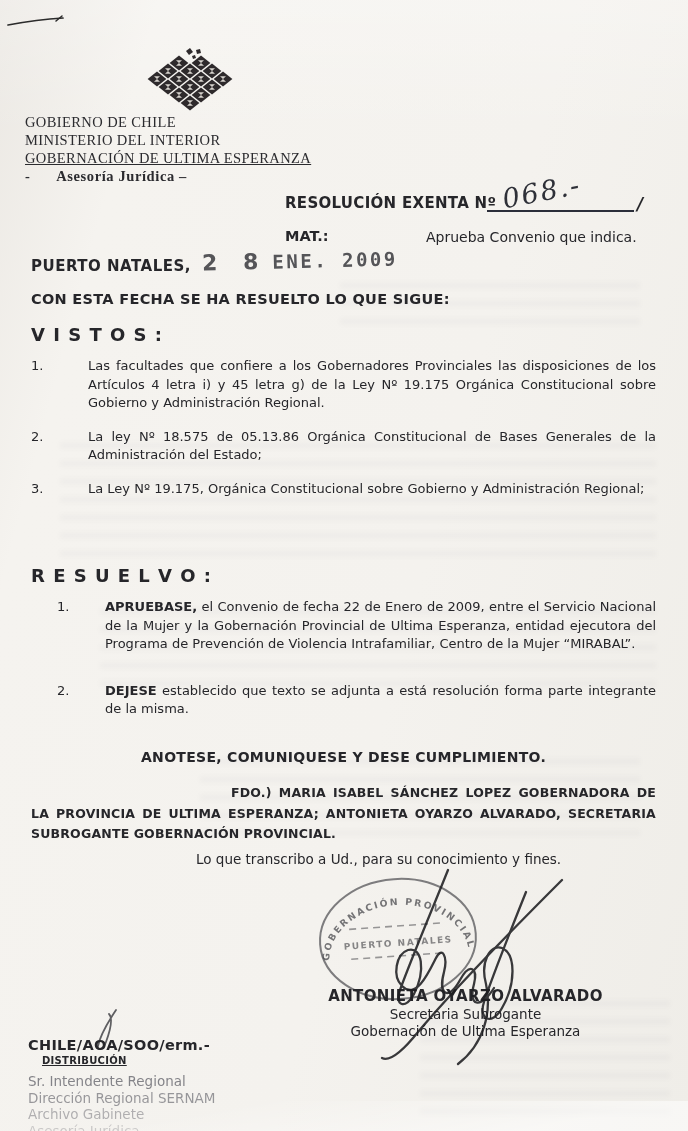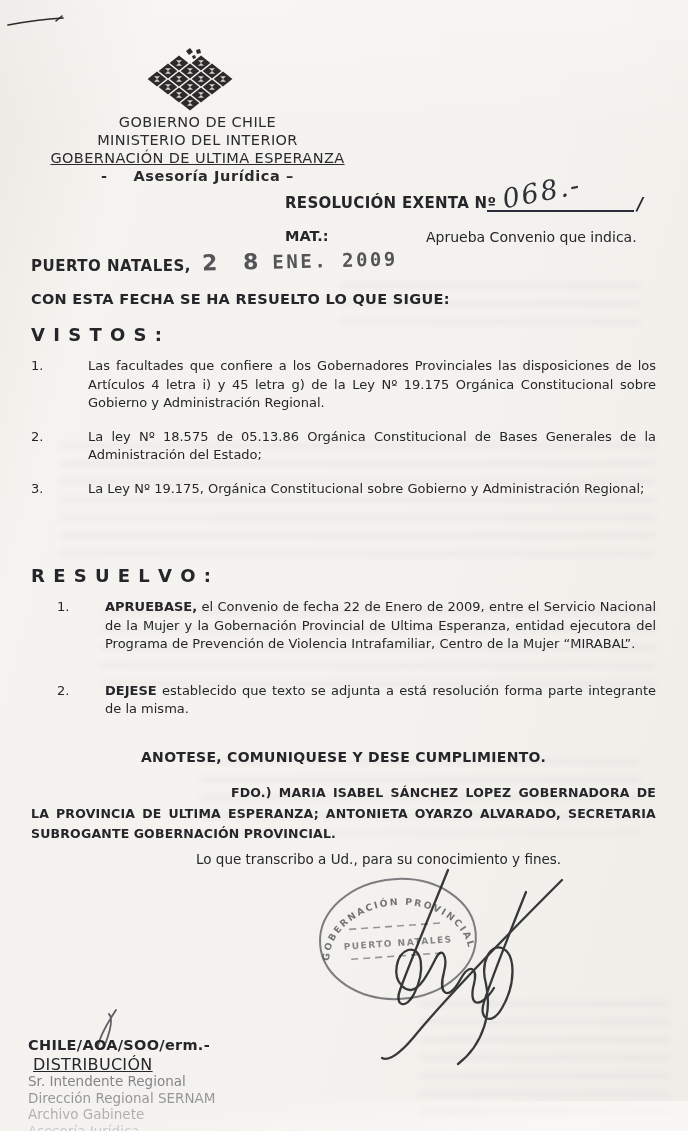--- a/index.html
+++ b/index.html
@@ -18,22 +18,22 @@
   
   .bleed {
     position:absolute; pointer-events:none;
     background:repeating-linear-gradient(180deg,
       rgba(125,120,132,.12) 0px, rgba(125,120,132,.12) 7px,
       rgba(0,0,0,0) 7px, rgba(0,0,0,0) 18px);
     filter:blur(2.2px); opacity:.38;
   }
 
   
-  .hdr { left:25px; top:113px; width:345px; text-align:center;
-         font-size:14.5px; line-height:18px; letter-spacing:.4px; color:#2b2b2f; }
+  .hdr { left:25px; top:113px; width:345px; text-align:left;
+         font-size:14.5px; line-height:18px; letter-spacing:.4px; color:#2b2b2f;font-family:Liberation Serif, serif; }
   .hdr .u { text-decoration:underline; }
   .hdr .jur { font-weight:bold; letter-spacing:.6px; }
   .hdr .dash { font-weight:bold; margin-right:26px; }
 
   
   .res-label { left:285px; top:194px; font-weight:bold; font-size:15px; letter-spacing:.3px; }
   .res-num   { left:502px; top:176px; font-family:"DejaVu Serif","Liberation Serif",serif;
                font-style:italic; font-size:27px; color:#2e3038; transform:rotate(-11deg);
                letter-spacing:2px; }
   .res-line  { left:487px; top:183px; width:147px; height:29px;
@@ -74,21 +74,21 @@
          letter-spacing:.2px; word-spacing:-.3px; }
   .transcribo { left:196px; top:851px; font-size:13.5px; }
 
   
   .sigblock { left:308px; top:988px; width:315px; text-align:center; line-height:17.5px; }
   .signame  { font-weight:bold; font-size:15px; letter-spacing:.4px; }
   .sigtitle { font-size:13.5px; }
 
   
   .initials { left:28px; top:1037px; font-weight:bold; font-size:14.5px; letter-spacing:.3px; }
-  .dist-h   { left:33px; top:1055px; font-weight:normal; font-size:16px;
+  .dist-h   { left:42px; top:1055px; font-weight:bold; font-size:10px;
               text-decoration:underline; letter-spacing:.3px; }
   .dlist { left:28px; top:1073px; font-size:13.5px; line-height:16.5px; color:#5e5e66; }
   .dlist div:nth-child(1){ opacity:.75; }
   .dlist div:nth-child(2){ opacity:.62; }
   .dlist div:nth-child(3){ opacity:.45; }
   .dlist div:nth-child(4){ opacity:.28; }
 
   .bottom-light { left:0; bottom:0; width:688px; height:30px;
     background:linear-gradient(170deg, rgba(255,255,255,0) 30%, rgba(255,255,255,.55) 80%); }
 
@@ -196,20 +196,25 @@
     <ellipse cx="86" cy="65" rx="78" ry="60" fill="none" stroke="#4a4a4e" stroke-width="2" opacity=".7"></ellipse>
     <path id="ringarc" d="M 16,84 A 70,53 0 1 1 156,84" fill="none"></path>
     <text font-size="9.3" font-weight="bold" letter-spacing="2" fill="#4a4a4e" opacity=".75" font-family="DejaVu Sans, sans-serif">
       <textPath href="#ringarc" startOffset="2">GOBERNACIÓN PROVINCIAL DE ULTIMA ESPERANZA</textPath>
     </text>
     <line x1="38" y1="52" x2="134" y2="52" stroke="#4a4a4e" stroke-width="1.6" stroke-dasharray="7 5" opacity=".55"></line>
     <text x="86" y="72" text-anchor="middle" font-size="9" font-weight="bold" letter-spacing="1.5" fill="#4a4a4e" opacity=".65" font-family="DejaVu Sans, sans-serif">PUERTO NATALES</text>
     <line x1="38" y1="82" x2="134" y2="82" stroke="#4a4a4e" stroke-width="1.6" stroke-dasharray="7 5" opacity=".55"></line>
   </svg>
 
+  <div class="abs sigblock">
+    <div class="signame">ANTONIETA OYARZO ALVARADO</div>
+    <div class="sigtitle">Secretaria Subrogante</div>
+    <div class="sigtitle">Gobernación de Ultima Esperanza</div>
+  </div>
 
   <svg class="abs" style="left:300px;top:862px;pointer-events:none;" width="300" height="206" viewBox="0 0 300 206">
     <g fill="none" stroke="#1f1f22" stroke-width="2.3" stroke-linecap="round" opacity=".88">
       <path d="M 262,18 C 225,55 160,120 118,170 C 102,190 90,200 82,196"></path>
       <path d="M 148,8 C 132,48 112,95 100,128 C 94,144 106,148 114,132 C 126,108 122,84 108,88 C 96,92 92,114 102,124"></path>
       <path d="M 102,124 C 116,138 128,112 136,96 C 142,84 148,94 144,110 C 138,132 148,140 160,118 C 170,100 178,106 174,122 C 168,144 180,148 194,126"></path>
       <path d="M 226,30 C 210,70 192,115 184,140 C 178,158 192,164 202,146 C 216,122 216,92 202,86 C 190,82 180,100 186,122 C 192,150 184,182 158,202"></path>
     </g>
   </svg>
 

